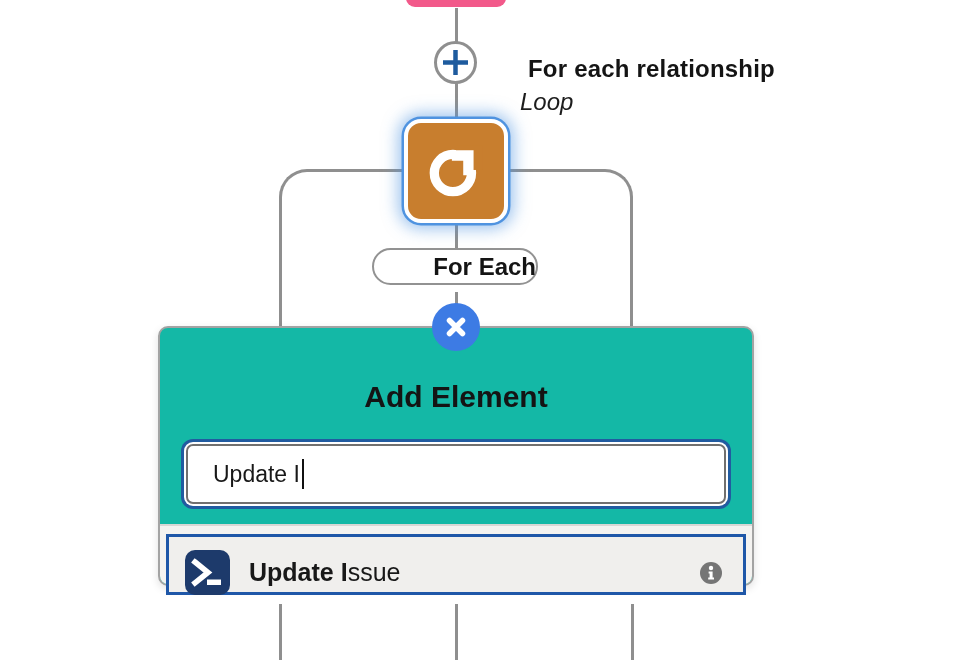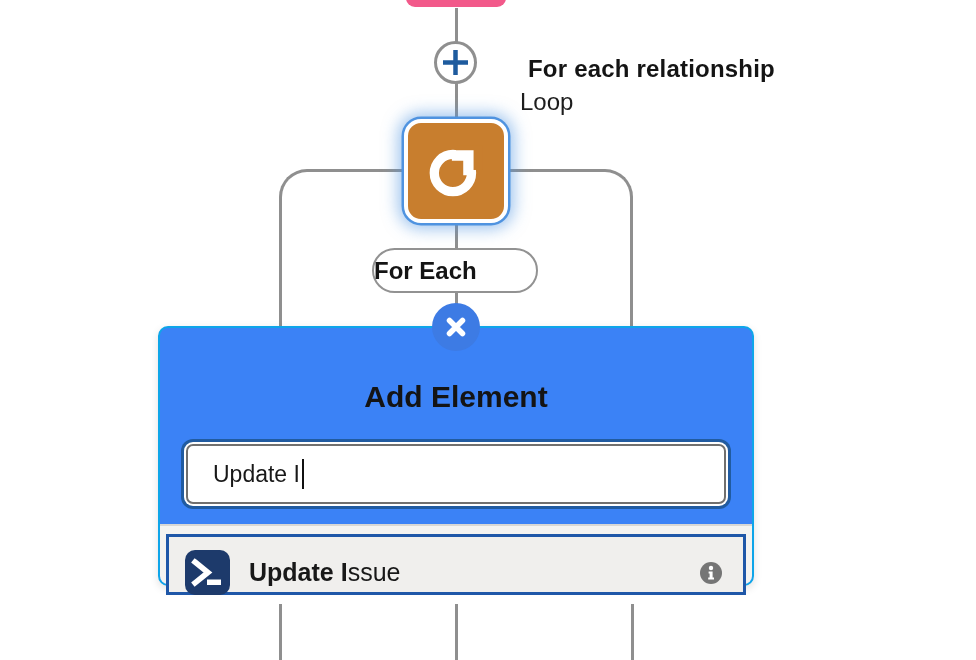--- a/index.html
+++ b/index.html
@@ -15,39 +15,39 @@
   
   .prev-node{position:absolute;left:406px;top:-13px;width:100px;height:20px;
     background:#f2598a;border-radius:9px;z-index:2;}
   
   .plus-btn{position:absolute;left:434px;top:41px;width:43px;height:43px;border-radius:50%;
     background:#fff;border:3px solid #8f8f8f;box-sizing:border-box;
     display:flex;align-items:center;justify-content:center;z-index:2;cursor:pointer;}
   
   .node-label{position:absolute;left:520px;top:54px;}
   .node-title{font-size:24px;font-weight:700;color:#141414;line-height:30px;letter-spacing:.2px;margin-left:8px;}
-  .node-subtitle{font-size:24px;font-weight:400;color:#1d1d1d;line-height:30px;margin-top:3px;}
+  .node-subtitle{font-size:24px;font-weight:400;color:#1d1d1d;line-height:30px;margin-top:3px;font-style:italic;}
   
   .loop-node{position:absolute;left:404px;top:119px;width:104px;height:104px;box-sizing:border-box;
     background:#c87e2e;border:4px solid #fff;border-radius:17px;
     box-shadow:0 0 0 2.5px #4f93e0,0 0 16px 6px rgba(79,147,224,.55);
     display:flex;align-items:center;justify-content:center;z-index:3;cursor:pointer;}
   
-  .pill{position:absolute;top:248px;height:45px;box-sizing:border-box;background:#fff;
-    border:2px solid #929292;border-radius:23px;display:flex;align-items:center;justify-content:flex-start;
+  .pill{position:absolute;top:248px;height:37px;box-sizing:border-box;background:#fff;
+    border:2px solid #929292;border-radius:23px;display:flex;align-items:center;justify-content:flex-end;
     font-size:24px;font-weight:700;color:#141414;z-index:3;}
   .pill-foreach{left:372px;width:166px;}
   .pill-afterlast{left:548px;width:168px;}
   
   .close-btn{position:absolute;left:432px;top:303px;width:48px;height:48px;border-radius:50%;
     background:#3d7be4;border:none;display:flex;align-items:center;justify-content:center;
     z-index:6;cursor:pointer;padding:0;}
   
   .panel{position:absolute;left:158px;top:326px;width:596px;height:260px;box-sizing:border-box;
-    background:#3b82f6;border:2px solid #0ea5e9;border-radius:10px;
+    background:#14b8a6;border:2px solid #a3a3a3;border-radius:10px;
     box-shadow:0 3px 8px rgba(0,0,0,.12);z-index:4;}
   .panel-title{position:absolute;top:52px;left:0;right:0;text-align:center;
     font-size:30px;font-weight:700;color:#141414;}
   .search-box{position:absolute;top:116px;left:26px;right:26px;height:60px;box-sizing:border-box;
     background:#fff;border:2px solid #71706f;border-radius:7px;
     box-shadow:0 0 0 2px #fff,0 0 0 5px #215ba0;
     display:flex;align-items:center;padding-left:25px;font-size:23px;color:#181818;cursor:text;}
   .caret{display:inline-block;width:2.5px;height:30px;background:#111;margin-left:2px;}
   .results{position:absolute;left:0;right:0;top:196px;bottom:0;background:#f4f3f1;
     border-top:2px solid #d8d7d5;border-radius:0 0 8px 8px;box-sizing:border-box;}

